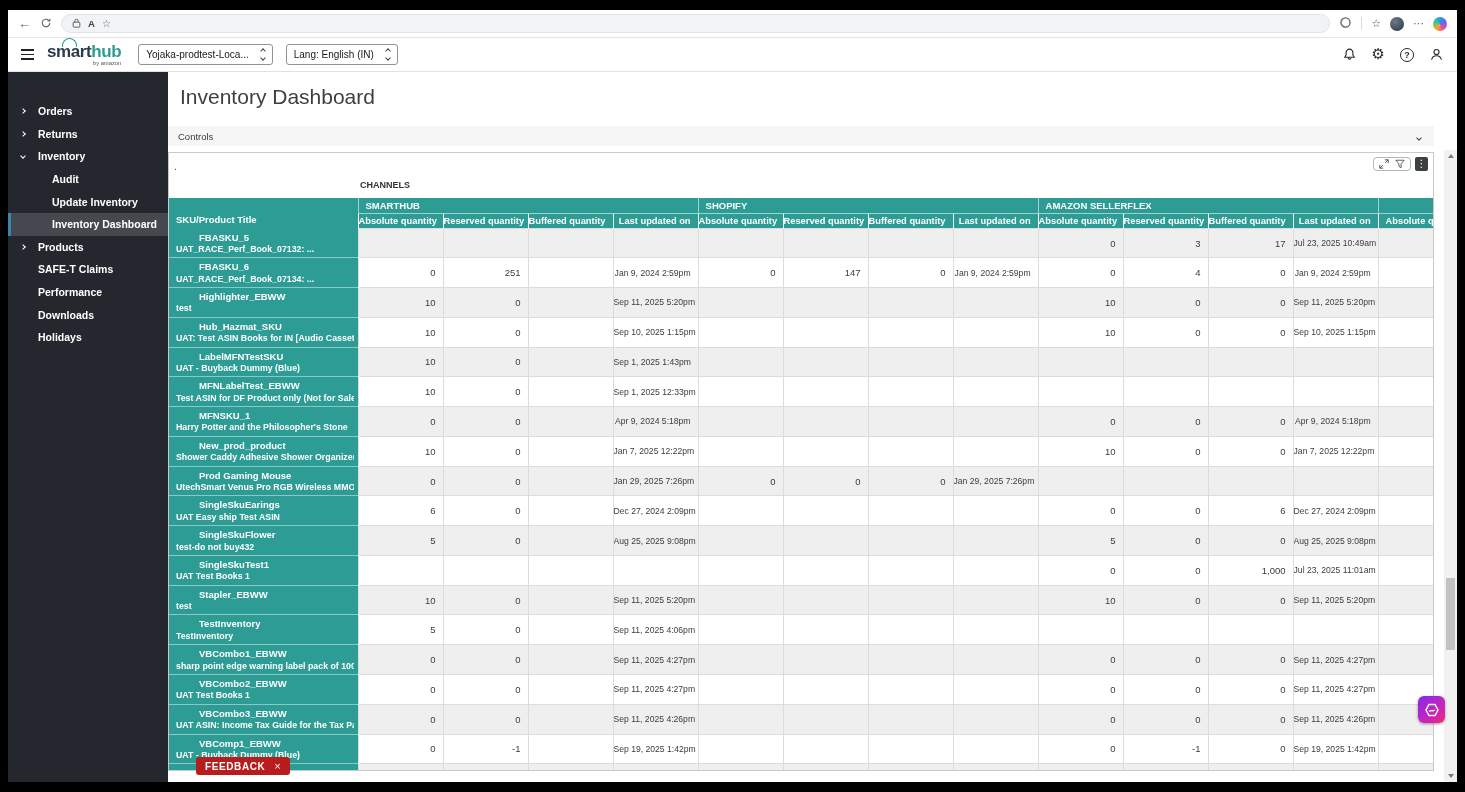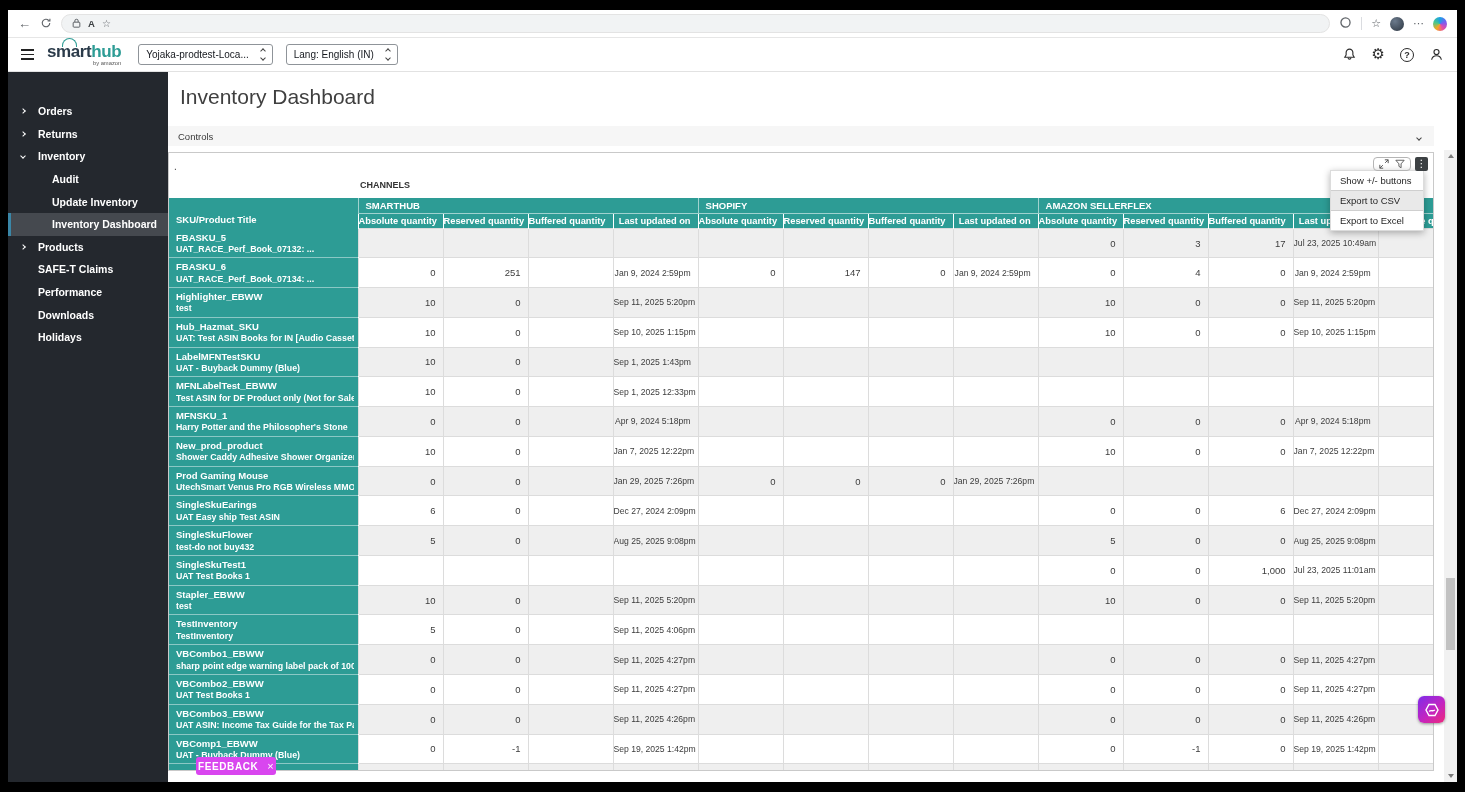--- a/index.html
+++ b/index.html
@@ -72,24 +72,24 @@
   table.grid { position:absolute; top:45px; left:0; border-collapse:collapse; table-layout:fixed; width:1268px; }
   .grid thead th { background:#2d9c95; color:#fff; }
   .grid .th-sku { text-align:left; vertical-align:bottom; padding:0 0 4px 7px; font-size:9.5px; font-weight:700; }
   .grid .th-group { text-align:left; padding:2px 0 2px 7px; font-size:9.5px; font-weight:700; height:14px; border-left:1px solid rgba(255,255,255,.55); }
   .grid .th-col { text-align:right; padding:2px 7px 2px 0; font-size:9.3px; font-weight:700; height:14px; border-left:1px solid rgba(255,255,255,.55); border-top:1px solid rgba(255,255,255,.55); overflow:hidden; white-space:nowrap; }
   .grid tbody td { height:25.4px; font-size:9.5px; color:#3c3c3c; }
   .grid td.val { border:1px solid #dcdcdc; text-align:right; padding:0 7px 0 0; background:#fff; overflow:hidden; white-space:nowrap; }
   .grid tr.odd td.val { background:#efefef; }
   .grid td.date { font-size:8.6px; }
   .grid td.sku { background:#2d9c95; border-bottom:1px solid rgba(255,255,255,.45); text-align:left; padding:3px 4px 2px 7px; vertical-align:middle; }
-  .sku-code { font-weight:700; font-size:9.5px; color:#fff; line-height:1.3; white-space:nowrap; overflow:hidden; }
+  .sku-code { font-weight:700; font-size:9.5px; color:#fff; line-height:1.3; white-space:nowrap; overflow:hidden;margin-left:23px; }
   .sku-title { font-weight:700; font-size:8.8px; color:#fff; line-height:1.3; white-space:nowrap; overflow:hidden; }
 
-  .feedback { position:absolute; left:28px; bottom:7px; height:18px; background:#d946ef; border-radius:3px; display:flex; align-items:center; gap:9px; padding:0 2px; color:#fff; font-weight:700; font-size:10px; letter-spacing:.6px; z-index:30; cursor:pointer; }
+  .feedback { position:absolute; left:28px; bottom:7px; height:18px; background:#b91c1c; border-radius:3px; display:flex; align-items:center; gap:9px; padding:0 9px; color:#fff; font-weight:700; font-size:10px; letter-spacing:.6px; z-index:30; cursor:pointer; }
   .feedback .x { font-weight:400; font-size:11px; }
 
   
   .v-scrollbar { position:absolute; right:0; top:140px; bottom:0; width:13px; background:#f1f1f1; z-index:40; }
   .v-scrollbar .thumb { position:absolute; top:428px; height:72px; left:2px; right:2px; background:#c2c2c2; }
   .sb-arrow { position:absolute; left:0; right:0; height:12px; display:flex; align-items:center; justify-content:center; }
   .sb-arrow.up { top:0; } .sb-arrow.dn { bottom:0; }
   .tri-up { width:0; height:0; border-left:3.5px solid transparent; border-right:3.5px solid transparent; border-bottom:4.5px solid #7a7a7a; }
   .tri-dn { width:0; height:0; border-left:3.5px solid transparent; border-right:3.5px solid transparent; border-top:4.5px solid #7a7a7a; }
   .ext-btn { position:absolute; right:12px; top:686px; width:27px; height:27px; border-radius:6px; background:linear-gradient(140deg,#8a2be2 10%,#c324c1 55%,#ee2a7b); z-index:45; display:flex; align-items:center; justify-content:center; cursor:pointer; box-shadow:0 1px 3px rgba(0,0,0,.4); }
@@ -258,25 +258,20 @@
                 </svg>
             </span>
             <span>
               <svg width="10" height="10" viewBox="0 0 12 12" fill="none" stroke="#555" stroke-width="1.1">
                   <path d="M1 1.5h10L7.3 5.8v4.7L4.7 8.8V5.8z"></path>
                 </svg>
             </span>
           </span>
           <span class="kebab-btn">⋮</span>
         </div>
-        <div class="context-menu">
-            <div class="menu-item">Show +/- buttons</div>
-            <div class="menu-item hl">Export to CSV</div>
-            <div class="menu-item">Export to Excel</div>
-          </div>
         <div class="channels-label">CHANNELS</div>
         <table class="grid">
             <colgroup>
               <col style="width: 189px;">
               <col style="width: 85px;">
               <col style="width: 85px;">
               <col style="width: 85px;">
               <col style="width: 85px;">
               <col style="width: 85px;">
               <col style="width: 85px;">

